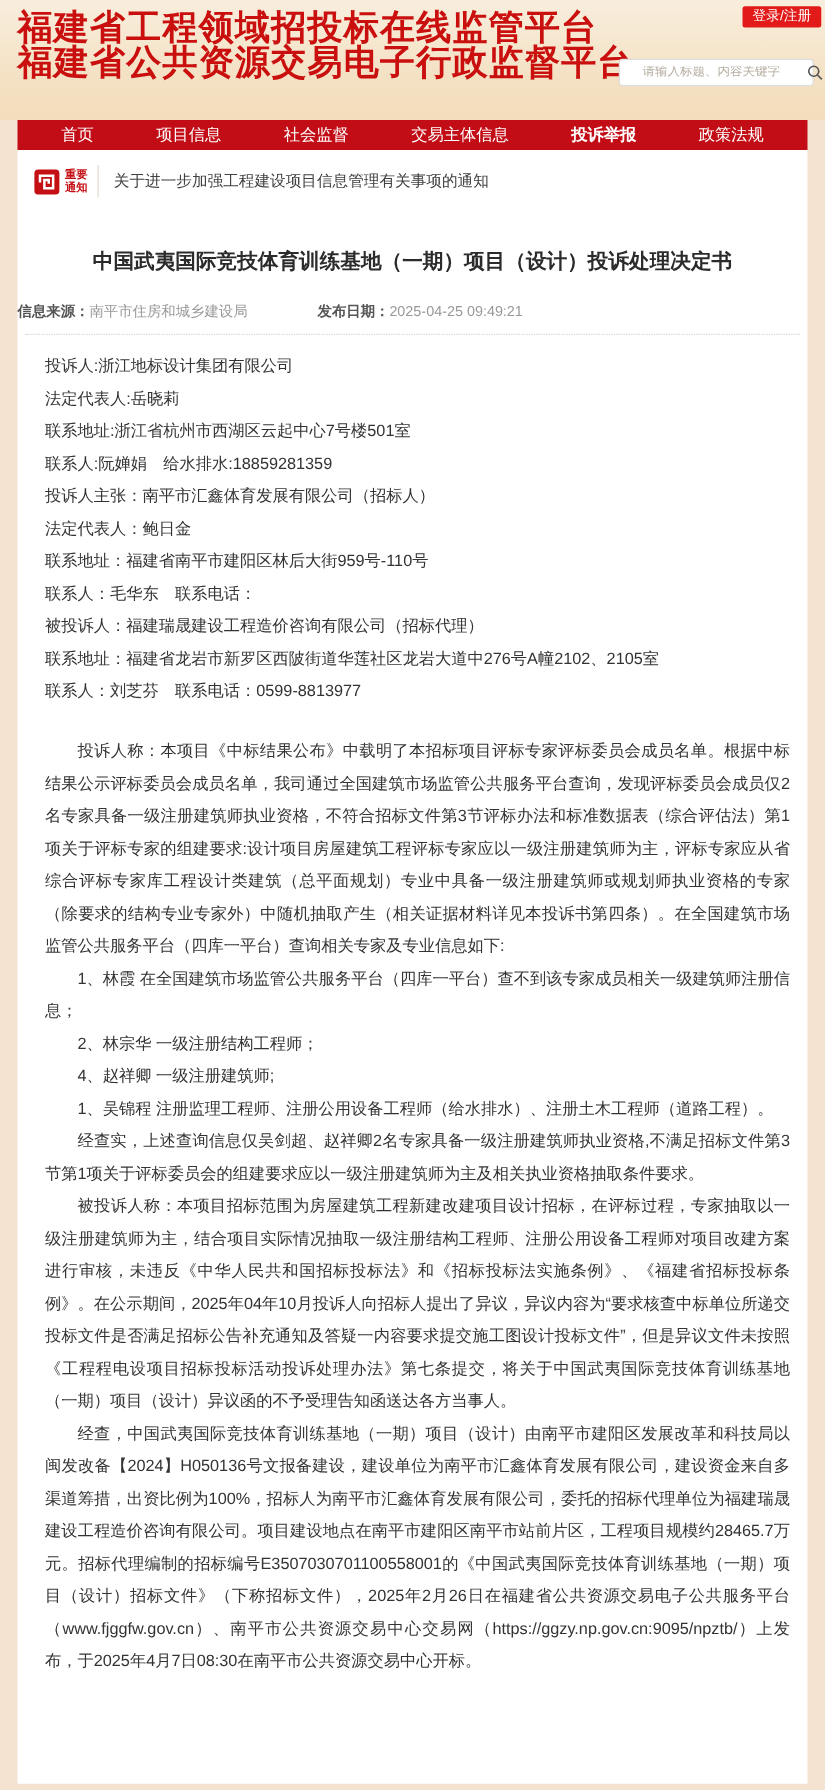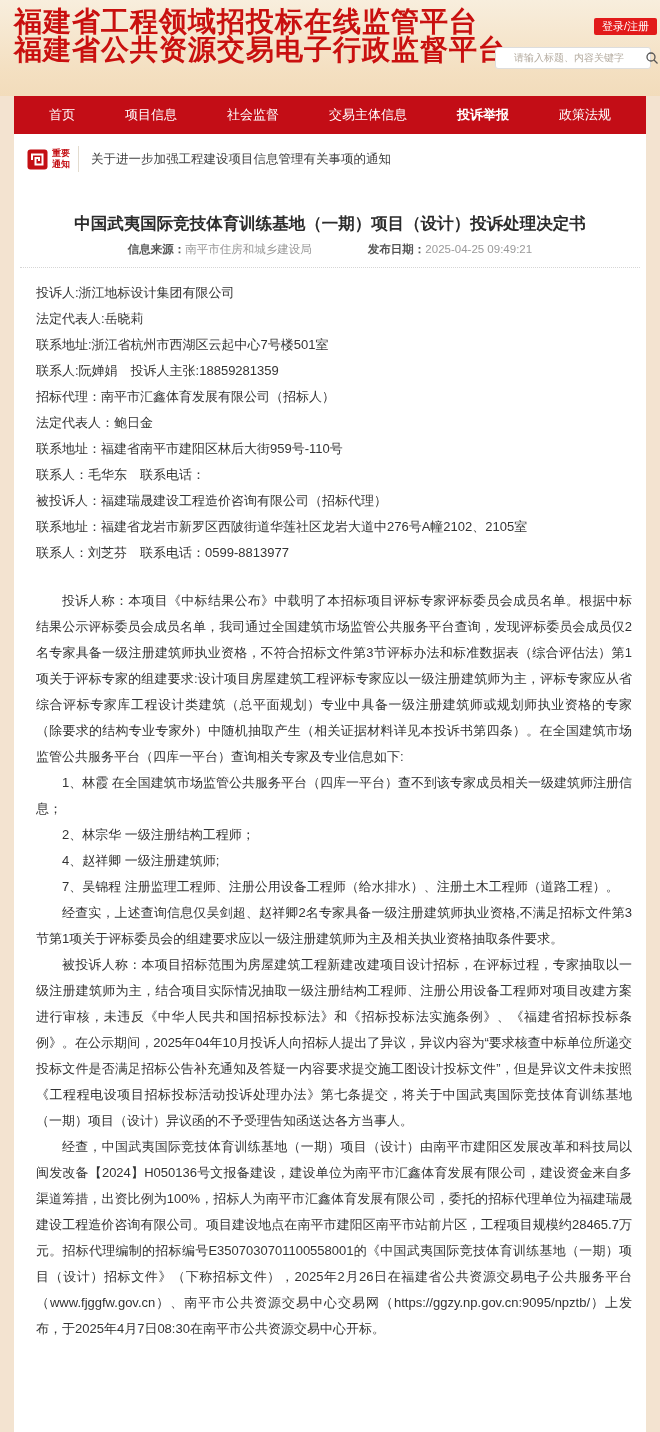--- a/index.html
+++ b/index.html
@@ -11,21 +11,21 @@
     min-height: 1432px;
     position: relative;
   }
   
   .header {
     height: 96px;
     background: linear-gradient(180deg, #f8eedd 0%, #f4e0c2 70%, #f2dcbb 100%);
     position: relative;
   }
   .login-btn {
-    position: absolute; top: 18px; right: 3px;
+    position: absolute; top: 5px; right: 3px;
     background: #e21a1a; color: #fff;
     font-size: 11px; line-height: 17px;
     padding: 0 8px; border-radius: 2px;
     cursor: pointer; border: none;
   }
   .site-title { padding: 8px 0 0 14px; }
   .site-title div {
     color: #c9100f; font-weight: bold;
     font-size: 28px; line-height: 28px; letter-spacing: 1px;
   }
@@ -37,21 +37,21 @@
   }
   .search-wrap input {
     flex: 1; border: none; outline: none; background: transparent;
     font-size: 10px; color: #444; padding: 0 4px 0 18px;
     font-family: Liberation Mono, monospace;
   }
   .search-wrap input::placeholder { color: #b5aca0; }
   .search-icon { width: 18px; height: 16px; display: flex; align-items: center; cursor: pointer; }
   
   .nav {
-    margin: 0 14px; height: 38px;
+    margin: 0 14px; height: 24px;
     background: #c30d16;
     display: flex; align-items: center; justify-content: space-around;
     padding: 0 10px;
   }
   .nav-item {
     color: #fff; font-size: 13px; text-decoration: none; cursor: pointer;
     white-space: nowrap;
   }
   .nav-item.active { font-weight: bold; }
   
@@ -72,21 +72,21 @@
     line-height: 11px; margin: 0 8px 0 4px; white-space: nowrap;
   }
   .notice-divider { width: 1px; height: 26px; background: #e3dccf; margin-right: 12px; }
   .notice-text { font-size: 12.5px; color: #404040; cursor: pointer; }
   
   .article-title {
     text-align: center; font-size: 16.5px; font-weight: bold; color: #2b2b2b;
     padding: 30px 30px 0 30px; line-height: 22px;
   }
   .article-meta {
-    text-align: center; margin-top: 8px; font-size: 11.5px; color: #999;
+    text-align: left; margin-top: 22px; font-size: 11.5px; color: #999;
   }
   .article-meta .label { color: #555; font-weight: bold; }
   .article-meta .gap { display: inline-block; width: 56px; }
   .meta-divider {
     border-bottom: 1px dotted #d6d6d6; margin: 10px 6px 0 6px;
   }
   .article-body {
     padding: 12px 14px 0 22px;
     font-size: 13px; color: #333; line-height: 26px;
     text-align: justify;
@@ -157,23 +157,23 @@
 
   <div class="article-body">
     <div>
 
         <p class="plain">投诉人:浙江地标设计集团有限公司</p>
 
         <p class="plain">法定代表人:岳晓莉</p>
 
         <p class="plain">联系地址:浙江省杭州市西湖区云起中心7号楼501室</p>
 
-        <p class="plain">联系人:阮婵娟　投诉人主张:18859281359</p>
-
-        <p class="plain">招标代理：南平市汇鑫体育发展有限公司（招标人）</p>
+        <p class="plain">联系人:阮婵娟　给水排水:18859281359</p>
+
+        <p class="plain">投诉人主张：南平市汇鑫体育发展有限公司（招标人）</p>
 
         <p class="plain">法定代表人：鲍日金</p>
 
         <p class="plain">联系地址：福建省南平市建阳区林后大街959号-110号</p>
 
         <p class="plain">联系人：毛华东　联系电话：</p>
 
         <p class="plain">被投诉人：福建瑞晟建设工程造价咨询有限公司（招标代理）</p>
 
 
@@ -186,21 +186,21 @@
 
         <p class="indent">投诉人称：本项目《中标结果公布》中载明了本招标项目评标专家评标委员会成员名单。根据中标结果公示评标委员会成员名单，我司通过全国建筑市场监管公共服务平台查询，发现评标委员会成员仅2名专家具备一级注册建筑师执业资格，不符合招标文件第3节评标办法和标准数据表（综合评估法）第1项关于评标专家的组建要求:设计项目房屋建筑工程评标专家应以一级注册建筑师为主，评标专家应从省综合评标专家库工程设计类建筑（总平面规划）专业中具备一级注册建筑师或规划师执业资格的专家（除要求的结构专业专家外）中随机抽取产生（相关证据材料详见本投诉书第四条）。在全国建筑市场监管公共服务平台（四库一平台）查询相关专家及专业信息如下:</p>
 
         <p class="indent">1、林霞 在全国建筑市场监管公共服务平台（四库一平台）查不到该专家成员相关一级建筑师注册信息；</p>
 
         <p class="indent">2、林宗华 一级注册结构工程师；</p>
 
 
         <p class="indent">4、赵祥卿 一级注册建筑师;</p>
 
-        <p class="indent">7、吴锦程 注册监理工程师、注册公用设备工程师（给水排水）、注册土木工程师（道路工程）。</p>
+        <p class="indent">1、吴锦程 注册监理工程师、注册公用设备工程师（给水排水）、注册土木工程师（道路工程）。</p>
 
         <p class="indent">经查实，上述查询信息仅吴剑超、赵祥卿2名专家具备一级注册建筑师执业资格,不满足招标文件第3节第1项关于评标委员会的组建要求应以一级注册建筑师为主及相关执业资格抽取条件要求。</p>
 
         <p class="indent">被投诉人称：本项目招标范围为房屋建筑工程新建改建项目设计招标，在评标过程，专家抽取以一级注册建筑师为主，结合项目实际情况抽取一级注册结构工程师、注册公用设备工程师对项目改建方案进行审核，未违反《中华人民共和国招标投标法》和《招标投标法实施条例》、《福建省招标投标条例》。在公示期间，2025年04年10月投诉人向招标人提出了异议，异议内容为“要求核查中标单位所递交投标文件是否满足招标公告补充通知及答疑一内容要求提交施工图设计投标文件”，但是异议文件未按照《工程程电设项目招标投标活动投诉处理办法》第七条提交，将关于中国武夷国际竞技体育训练基地（一期）项目（设计）异议函的不予受理告知函送达各方当事人。</p>
 
         <p class="indent">经查，中国武夷国际竞技体育训练基地（一期）项目（设计）由南平市建阳区发展改革和科技局以闽发改备【2024】H050136号文报备建设，建设单位为南平市汇鑫体育发展有限公司，建设资金来自多渠道筹措，出资比例为100%，招标人为南平市汇鑫体育发展有限公司，委托的招标代理单位为福建瑞晟建设工程造价咨询有限公司。项目建设地点在南平市建阳区南平市站前片区，工程项目规模约28465.7万元。招标代理编制的招标编号E3507030701100558001的《中国武夷国际竞技体育训练基地（一期）项目（设计）招标文件》（下称招标文件），2025年2月26日在福建省公共资源交易电子公共服务平台（www.fjggfw.gov.cn）、南平市公共资源交易中心交易网（https://ggzy.np.gov.cn:9095/npztb/）上发布，于2025年4月7日08:30在南平市公共资源交易中心开标。</p>
 
       </div>
 
   </div>

